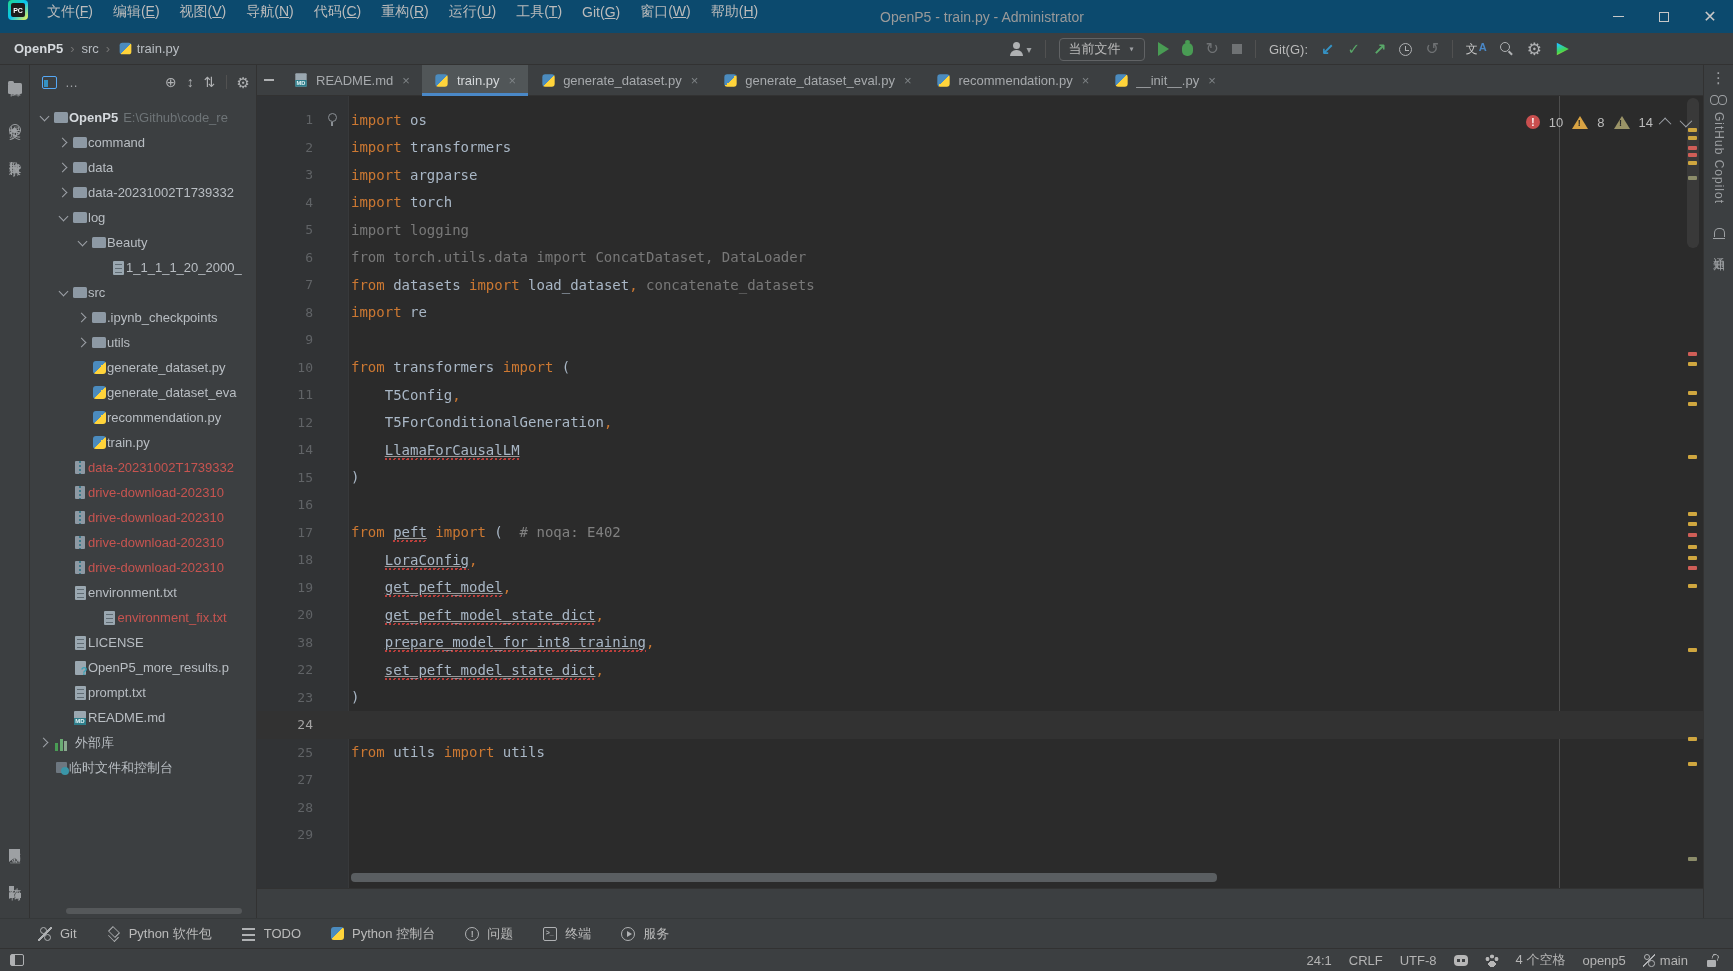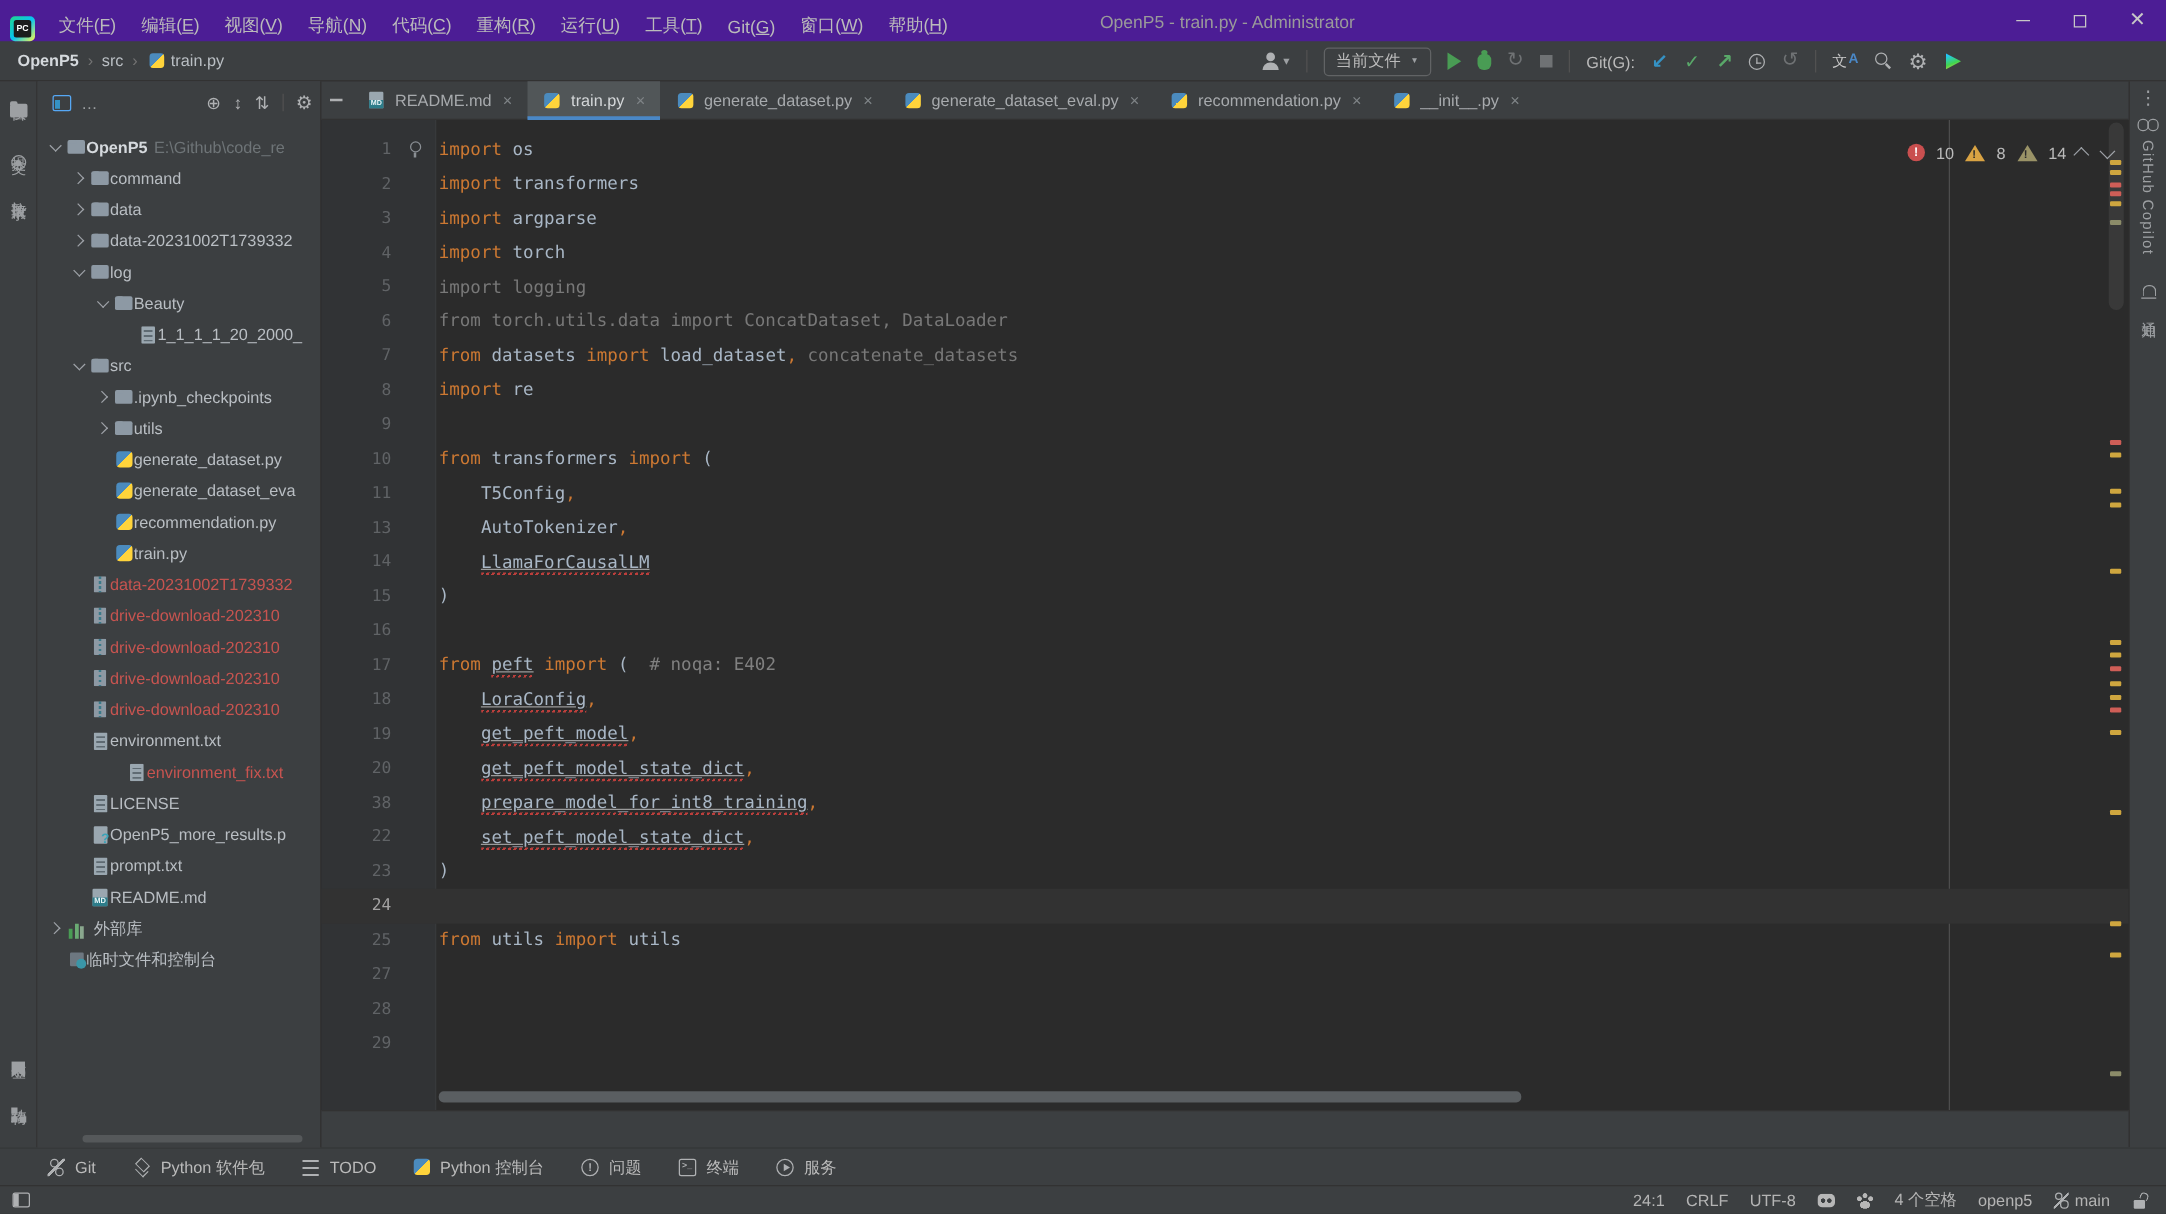--- a/index.html
+++ b/index.html
@@ -1,21 +1,21 @@
 <!DOCTYPE html>
 <html><head>
 <meta charset="utf-8">
 <style>
   * { margin:0; padding:0; box-sizing:border-box; }
   html,body { width:1733px; height:971px; overflow:hidden; background:#3c3f41;
     font-family:"Liberation Sans","DejaVu Sans",sans-serif; }
   .app { width:1733px; height:971px; display:flex; flex-direction:column; background:#3c3f41; color:#bbbbbb; }
 
   
-  .titlebar { height:33px; display:flex; align-items:flex-end; position:relative; background:#4c1d95; flex:none; }
+  .titlebar { height:33px; display:flex; align-items:flex-start; position:relative; background:#0c4a6e; flex:none; }
   .app-logo { width:20px; height:20px; margin:0 10px 0 8px; border-radius:4px;
     background:linear-gradient(135deg,#21d789,#07c3f2 50%,#fcf84a); position:relative; flex:none; }
   .app-logo::after { content:"PC"; position:absolute; inset:3px; background:#1c1c1c; color:#ffffff;
     font-size:7px; font-weight:bold; display:flex; align-items:center; justify-content:center; border-radius:2px; }
   .menus { display:flex; align-items:center; gap:2px; }
   .menu-item { padding:3px 9px; font-size:14px; color:#bbbbbb; border-radius:3px; white-space:nowrap; }
   .menu-item u { text-decoration:underline; }
   .win-title { position:absolute; left:880px; top:0; height:33px; display:flex; align-items:center;
     color:#9a9a9a; font-size:14px; }
   .win-controls { position:absolute; right:0; top:0; height:33px; display:flex; }
@@ -601,23 +601,23 @@
     <span class="ln-num">10</span>
     <span class="ln-marker"></span>
     <span class="ln-code"><span class="seg-k">from</span><span class="seg-p"> transformers </span><span class="seg-k">import</span><span class="seg-p"> (</span></span>
   </div>
             <div class="code-line">
     <span class="ln-num">11</span>
     <span class="ln-marker"></span>
     <span class="ln-code"><span class="seg-p">    T5Config</span><span class="seg-k">,</span></span>
   </div>
             <div class="code-line">
-    <span class="ln-num">13</span>
-    <span class="ln-marker"></span>
-    <span class="ln-code"><span class="seg-p">    AutoTokenizer</span><span class="seg-k">,</span></span>
+    <span class="ln-num">12</span>
+    <span class="ln-marker"></span>
+    <span class="ln-code"><span class="seg-p">    T5ForConditionalGeneration</span><span class="seg-k">,</span></span>
   </div>
             <div class="code-line">
     <span class="ln-num">14</span>
     <span class="ln-marker"></span>
     <span class="ln-code"><span class="seg-p">    </span><span class="seg-e">LlamaForCausalLM</span></span>
   </div>
             <div class="code-line">
     <span class="ln-num">15</span>
     <span class="ln-marker"></span>
     <span class="ln-code"><span class="seg-p">)</span></span>

